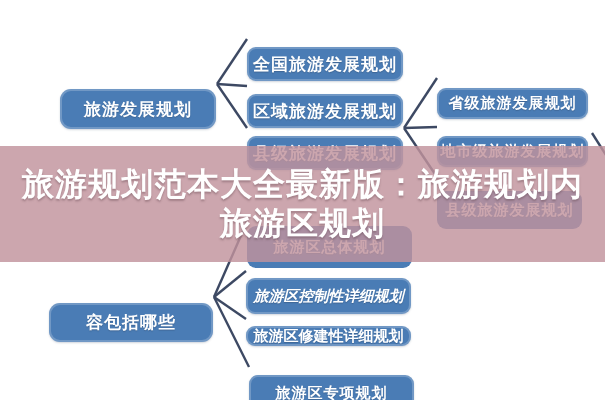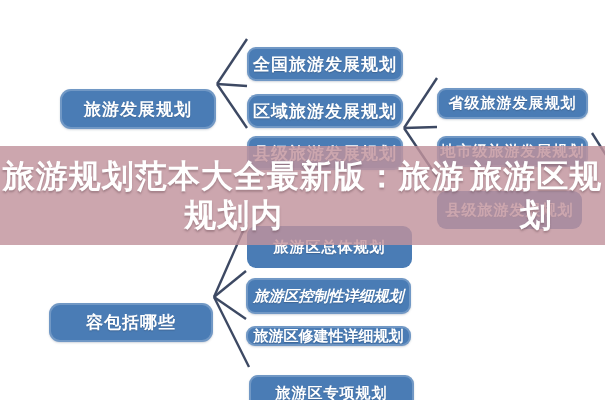--- a/index.html
+++ b/index.html
@@ -26,37 +26,37 @@
     white-space:nowrap;
     margin-top:25px;
   }
   .node.root{font-size:17px;border-radius:11px;}
   .node.mid{font-size:17px;}
   .node.small{font-size:15px;}
   .node.hidden-node{z-index:0;box-shadow:none;}
   
   .n-dev-root{left:60px;top:64px;width:156px;height:40px;}
   .n-national{left:247px;top:22px;width:156px;height:34px;}
-  .n-regional{left:247px;top:69px;width:156px;height:34px;border-radius:11px;}
+  .n-regional{left:247px;top:69px;width:156px;height:34px;}
   .n-district{left:247px;top:111px;width:156px;height:34px;}
   .n-provincial{left:437px;top:63px;width:151px;height:31px;}
   .n-city{left:437px;top:111px;width:151px;height:31px;}
   .n-county{left:437px;top:166px;width:145px;height:38px;}
   
   .n-area-root{left:49px;top:278px;width:164px;height:39px;}
   .n-area-master{left:247px;top:201px;width:165px;height:42px;}
   .n-area-control{left:246px;top:253px;width:165px;height:36px;letter-spacing:0;font-style:italic;}
   .n-area-constr{left:246px;top:301px;width:165px;height:20px;letter-spacing:0;}
   .n-area-special{left:249px;top:350px;width:165px;height:36px;}
   
   .overlay{
-    position:absolute;left:0;top:146px;width:605px;height:99px;
+    position:absolute;left:0;top:146px;width:605px;height:116px;
     z-index:3;
     background:rgba(193,146,156,0.82);
-    display:flex;flex-direction:row;align-items:center;justify-content:center;
+    display:flex;flex-direction:column;align-items:center;justify-content:center;
     color:#ffffff;
     font-size:32px;font-weight:bold;line-height:39px;
     text-shadow:0 2px 2px rgba(90,60,70,0.35);
     letter-spacing:1px;
     text-align:center;
   }
 </style>
 </head>
 <body>
 

